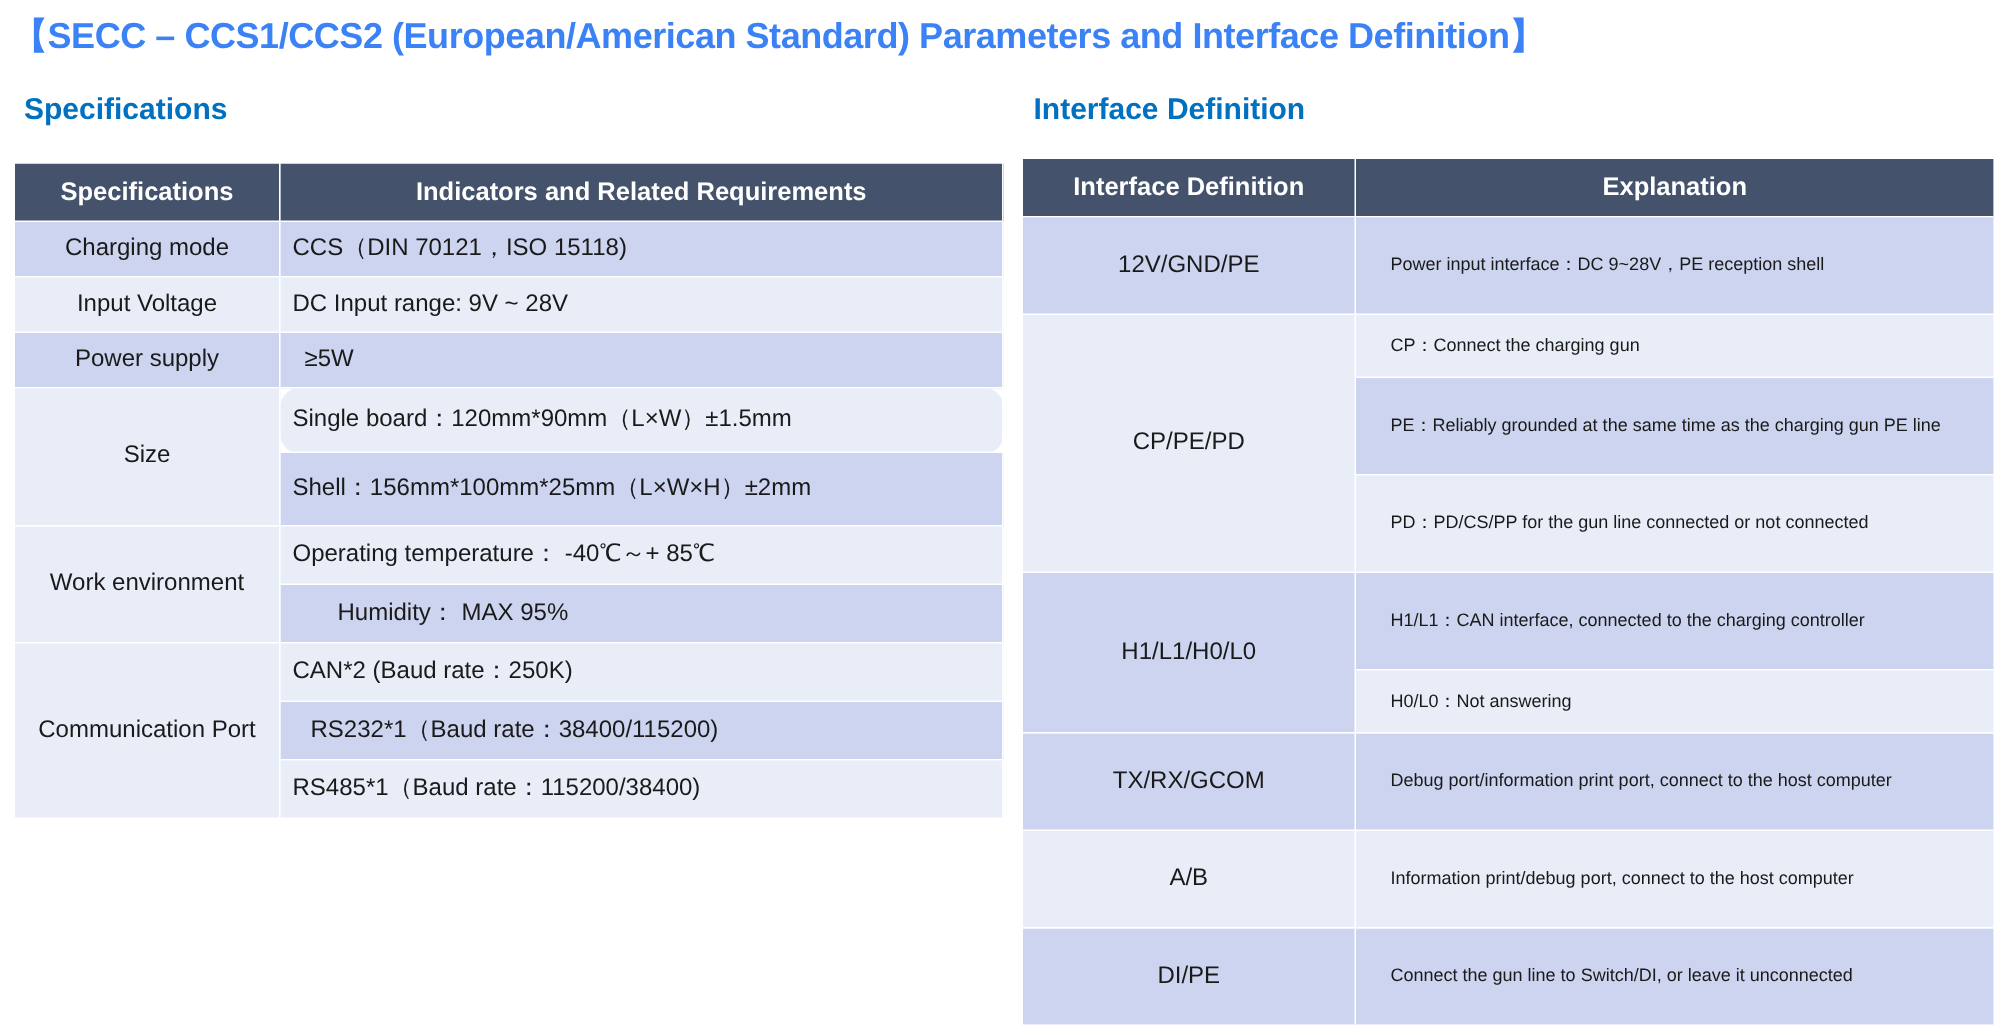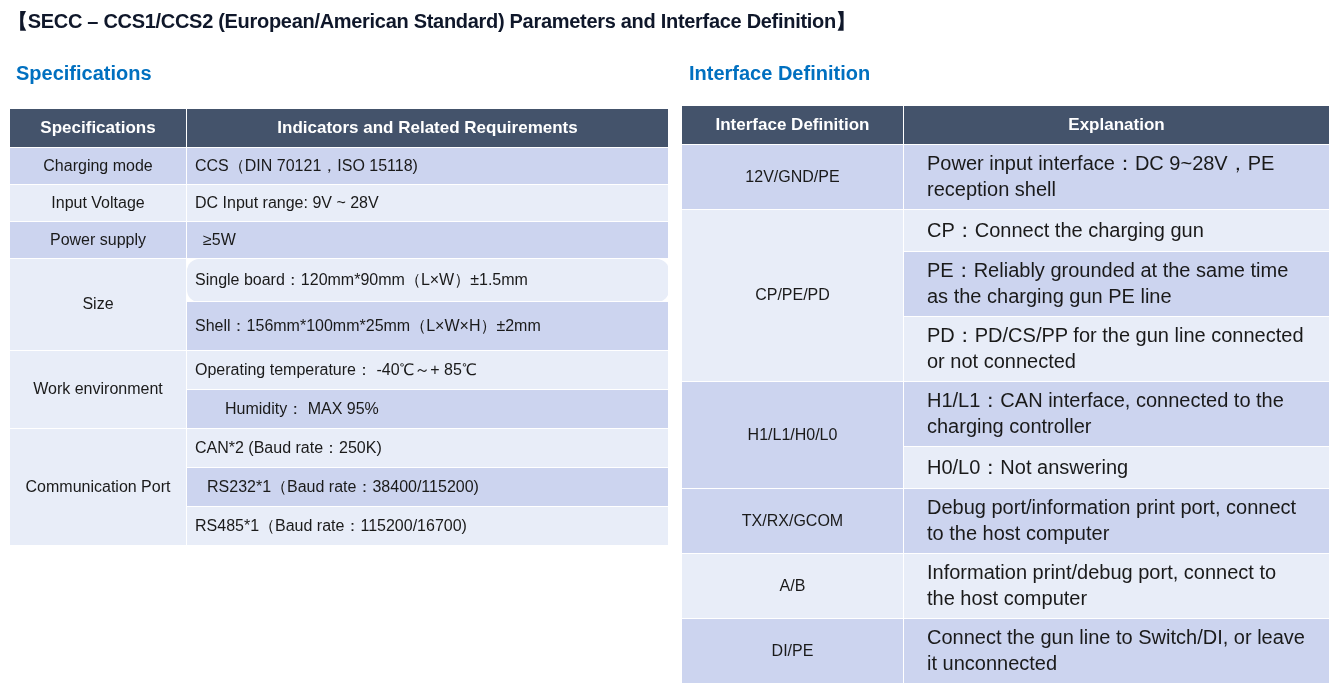--- a/index.html
+++ b/index.html
@@ -14,23 +14,23 @@
     color: #1a1a1a;
     overflow: hidden;
     position: relative;
   }
 
   
   .page-title {
     position: absolute;
     left: 8px;
     top: 8px;
-    font-size: 20px;
+    font-size: 24px;
     font-weight: bold;
-    color: #0f172a;
+    color: #3b82f6;
     letter-spacing: -0.3px;
     white-space: nowrap;
   }
 
   
   .section-heading {
     position: absolute;
     font-size: 20px;
     font-weight: bold;
     color: #0070c0;
@@ -83,21 +83,21 @@
   
   #iface-table {
     left: 681px;
     top: 105px;
     width: 648px;
   }
   #iface-table col.c1 { width: 222px; }
   #iface-table col.c2 { width: 426px; }
   #iface-table td { padding: 6px 23px; }
   #iface-table td.key { font-size: 16px; }
-  #iface-table td.val { font-size: 20px; }
+  #iface-table td.val { font-size: 12px; }
 </style>
 </head>
 <body>
 
 <div class="page-title">【SECC – CCS1/CCS2 (European/American Standard) Parameters and Interface Definition】</div>
 
 <div class="section-heading" id="spec-heading">Specifications</div>
 
 <table class="grid" id="spec-table">
   <colgroup>
@@ -138,21 +138,21 @@
       <td class="val sh-a" style="height:30px;padding-left:38px;">Humidity： MAX 95%</td>
     </tr>
     <tr>
       <td class="key sh-b" rowspan="3">Communication Port</td>
       <td class="val sh-b" style="height:30px;">CAN*2 (Baud rate：250K)</td>
     </tr>
     <tr>
       <td class="val sh-a" style="height:30px;padding-left:20px;">RS232*1（Baud rate：38400/115200)</td>
     </tr>
     <tr>
-      <td class="val sh-b" style="height:30px;">RS485*1（Baud rate：115200/16700)</td>
+      <td class="val sh-b" style="height:30px;">RS485*1（Baud rate：115200/38400)</td>
     </tr>
   </tbody>
 </table>
 
 <div class="section-heading" id="iface-heading">Interface Definition</div>
 
 <table class="grid" id="iface-table">
   <colgroup>
       <col class="c1">
       <col class="c2">

